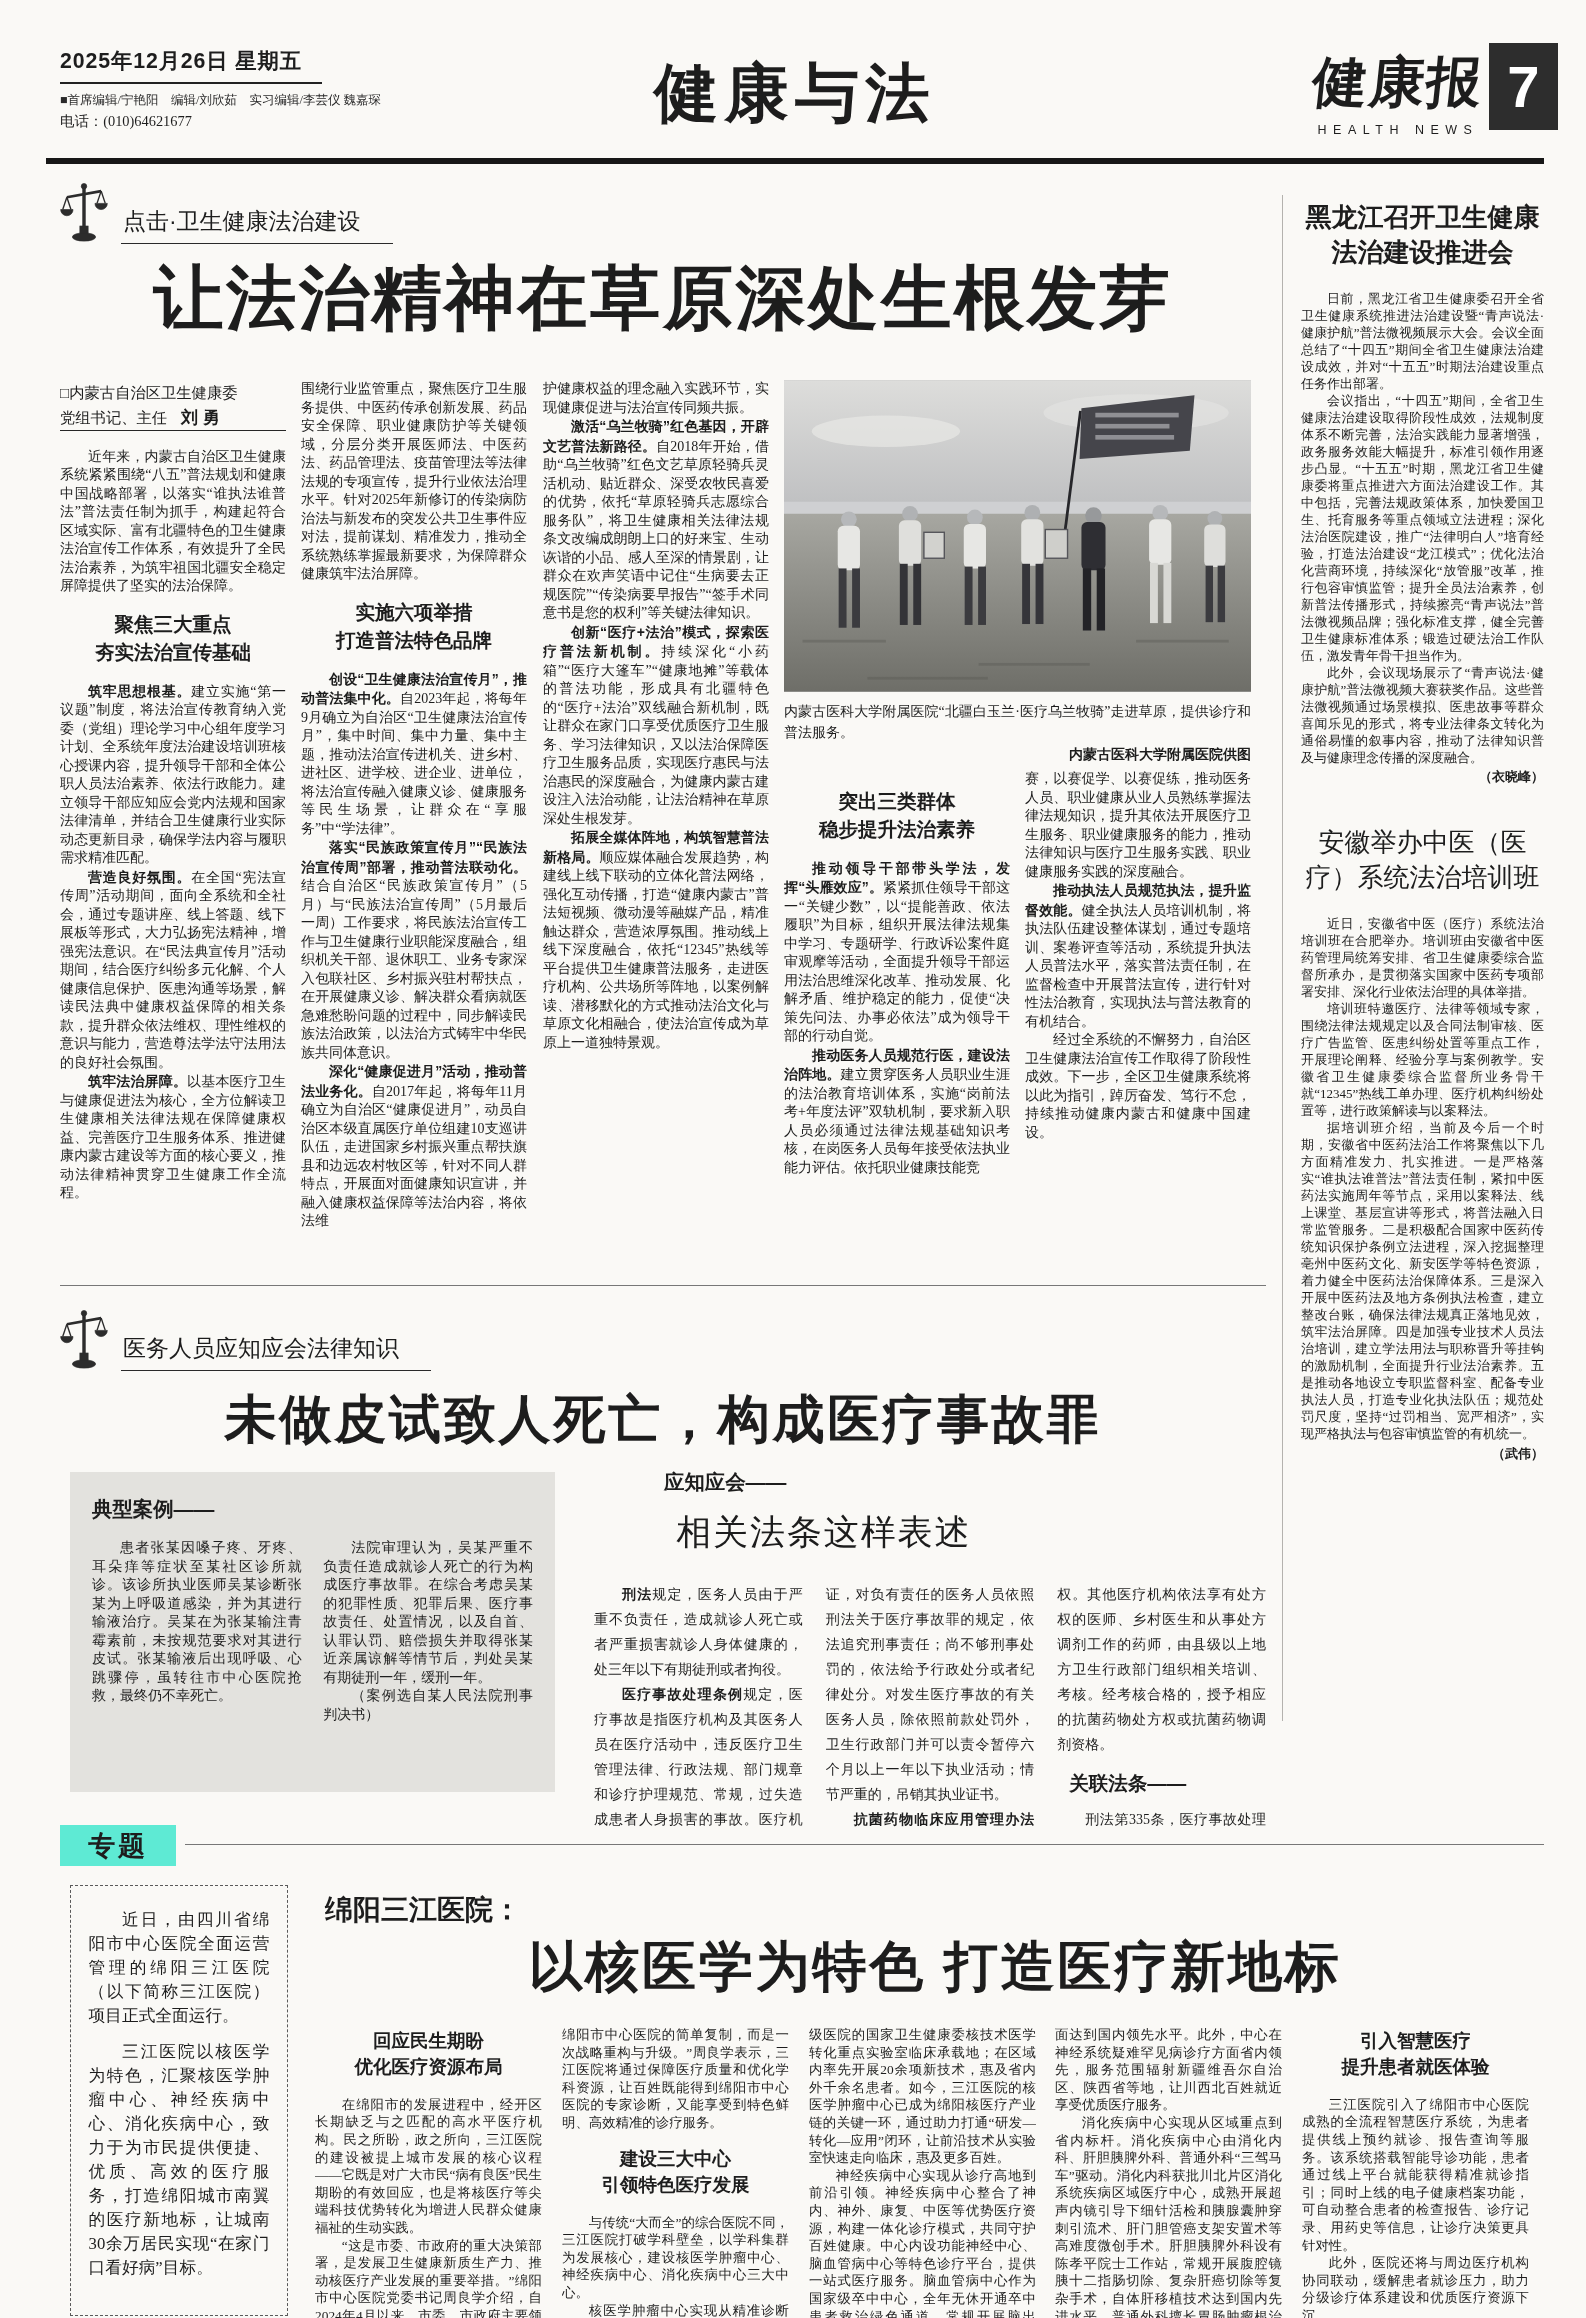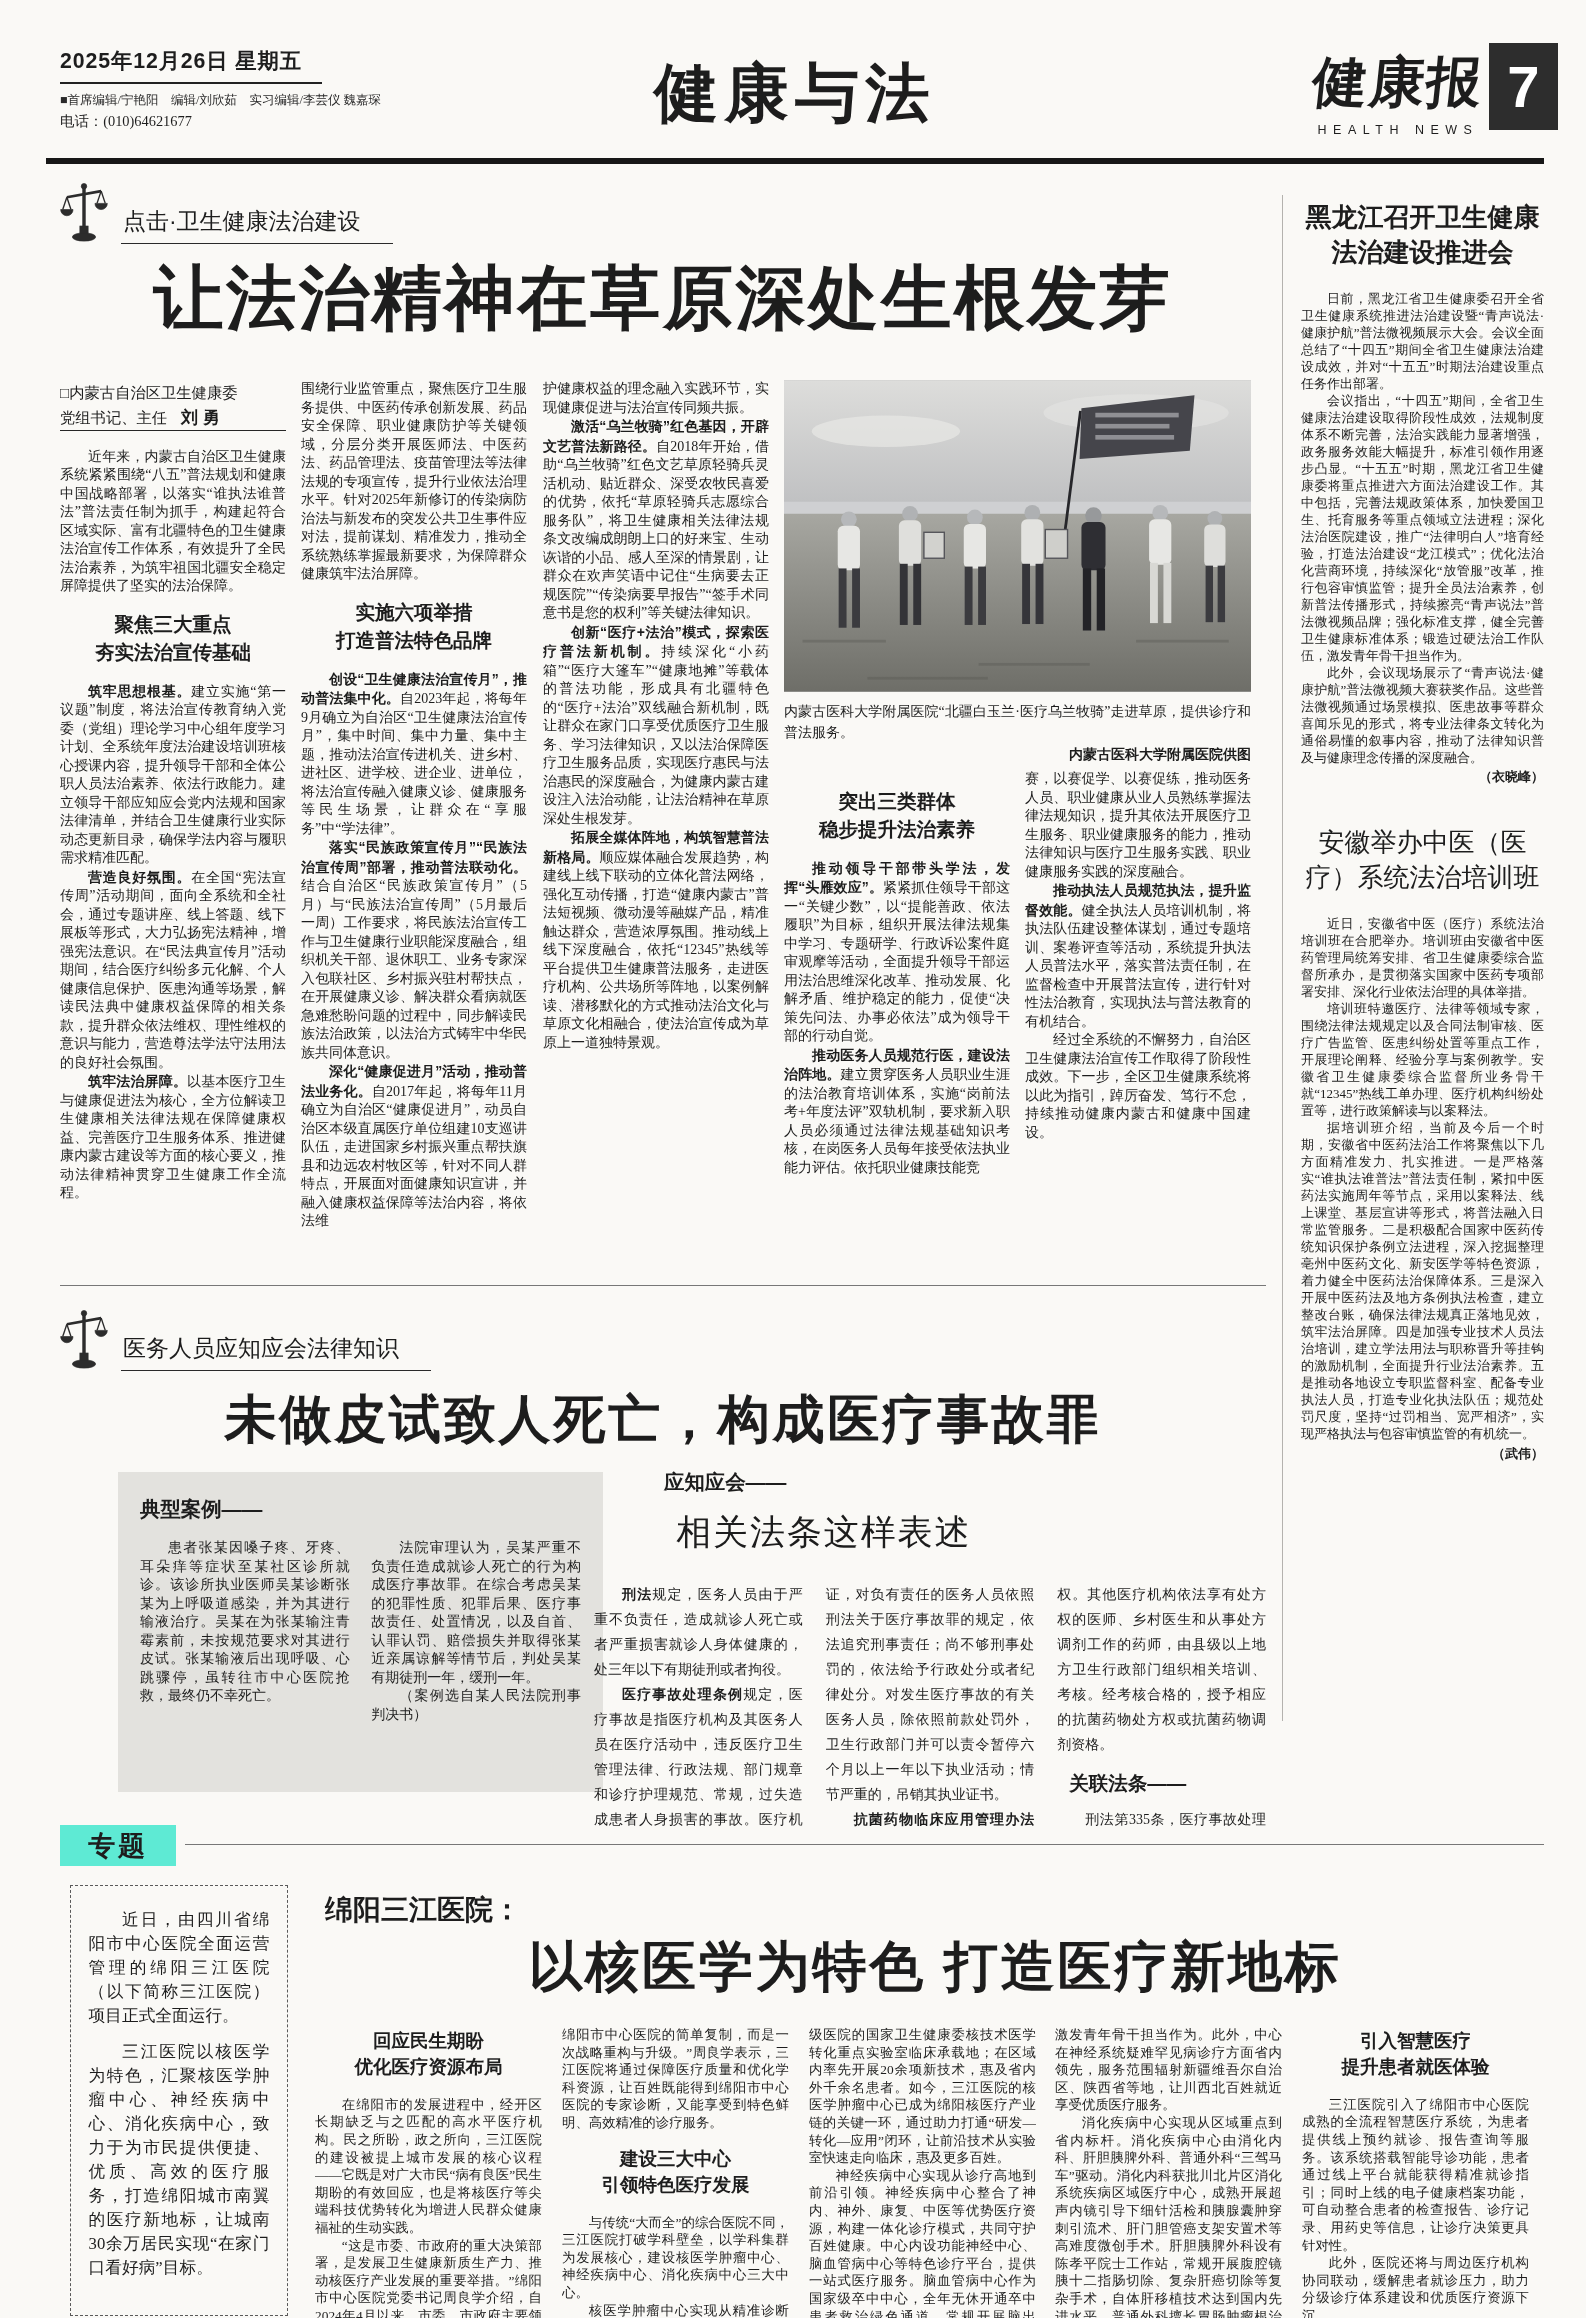--- a/index.html
+++ b/index.html
@@ -287,21 +287,21 @@
         <path d="M51 31 A9 9 0 0 0 69 31 Z"></path>
         <rect x="29" y="64" width="12" height="12"></rect>
         <ellipse cx="35" cy="80" rx="17" ry="6"></ellipse>
       </g>
     </svg>
     <div class="kicker-text">医务人员应知应会法律知识</div>
   </div>
 
   <div class="abs headline-xl" style="left:74px;top:1384px;width:1178px;font-size:52px;line-height:70px;">未做皮试致人死亡，构成医疗事故罪</div>
 
-  <div class="abs case-box" style="left:70px;top:1472px;width:485px;height:320px;margin-left:48px;">
+  <div class="abs case-box" style="left:70px;top:1472px;width:485px;height:320px;">
     <div class="case-heading">典型案例——</div>
     <div class="case-cols">
         <p class="para">患者张某因嗓子疼、牙疼、耳朵痒等症状至某社区诊所就诊。该诊所执业医师吴某诊断张某为上呼吸道感染，并为其进行输液治疗。吴某在为张某输注青霉素前，未按规范要求对其进行皮试。张某输液后出现呼吸、心跳骤停，虽转往市中心医院抢救，最终仍不幸死亡。</p>
         <p class="para">法院审理认为，吴某严重不负责任造成就诊人死亡的行为构成医疗事故罪。在综合考虑吴某的犯罪性质、犯罪后果、医疗事故责任、处置情况，以及自首、认罪认罚、赔偿损失并取得张某近亲属谅解等情节后，判处吴某有期徒刑一年，缓刑一年。</p>
         <p class="para">（案例选自某人民法院刑事判决书）</p>
       </div>
   </div>
 
   <div class="abs" style="left:594px;top:1468px;width:672px;">
     <div class="law-label" style="margin-left:70px;">应知应会——</div>
@@ -367,21 +367,21 @@
 
   <div class="b-col" style="left:809px;">
     <div>
         <p class="para noindent">级医院的国家卫生健康委核技术医学转化重点实验室临床承载地；在区域内率先开展20余项新技术，惠及省内外千余名患者。如今，三江医院的核医学肿瘤中心已成为绵阳核医疗产业链的关键一环，通过助力打通“研发—转化—应用”闭环，让前沿技术从实验室快速走向临床，惠及更多百姓。</p>
         <p class="para">神经疾病中心实现从诊疗高地到前沿引领。神经疾病中心整合了神内、神外、康复、中医等优势医疗资源，构建一体化诊疗模式，共同守护百姓健康。中心内设功能神经中心、脑血管病中心等特色诊疗平台，提供一站式医疗服务。脑血管病中心作为国家级卒中中心，全年无休开通卒中患者救治绿色通道，常规开展脑出血、急性脑梗死取栓等急症救治工作。在神经肿瘤治疗领域，医院的双镜联合技术在治疗复杂颅底肿瘤方</p>
       </div>
   </div>
 
   <div class="b-col" style="left:1055px;">
     <div>
-        <p class="para noindent">激发青年骨干担当作为。此外，中心在神经系统疑难罕见病诊疗方面省内领先，服务范围辐射新疆维吾尔自治区、陕西省等地，让川西北百姓就近享受优质医疗服务。</p>
+        <p class="para noindent">面达到国内领先水平。此外，中心在神经系统疑难罕见病诊疗方面省内领先，服务范围辐射新疆维吾尔自治区、陕西省等地，让川西北百姓就近享受优质医疗服务。</p>
         <p class="para">消化疾病中心实现从区域重点到省内标杆。消化疾病中心由消化内科、肝胆胰脾外科、普通外科“三驾马车”驱动。消化内科获批川北片区消化系统疾病区域医疗中心，成熟开展超声内镜引导下细针活检和胰腺囊肿穿刺引流术、肝门胆管癌支架安置术等高难度微创手术。肝胆胰脾外科设有陈孝平院士工作站，常规开展腹腔镜胰十二指肠切除、复杂肝癌切除等复杂手术，自体肝移植技术达到国内先进水平。普通外科擅长胃肠肿瘤根治等高难度微创手术。三大科室深度融合，利用双镜联合优势，为患者提供精准的一站式诊疗服务。</p>
       </div>
   </div>
 
   <div class="b-col" style="left:1302px;">
     <div class="col-subhead" style="margin-top:1.9px;font-size:18.5px;line-height:26px;">
       <div>引入智慧医疗</div>
       <div>提升患者就医体验</div>
     </div>
     <div>

